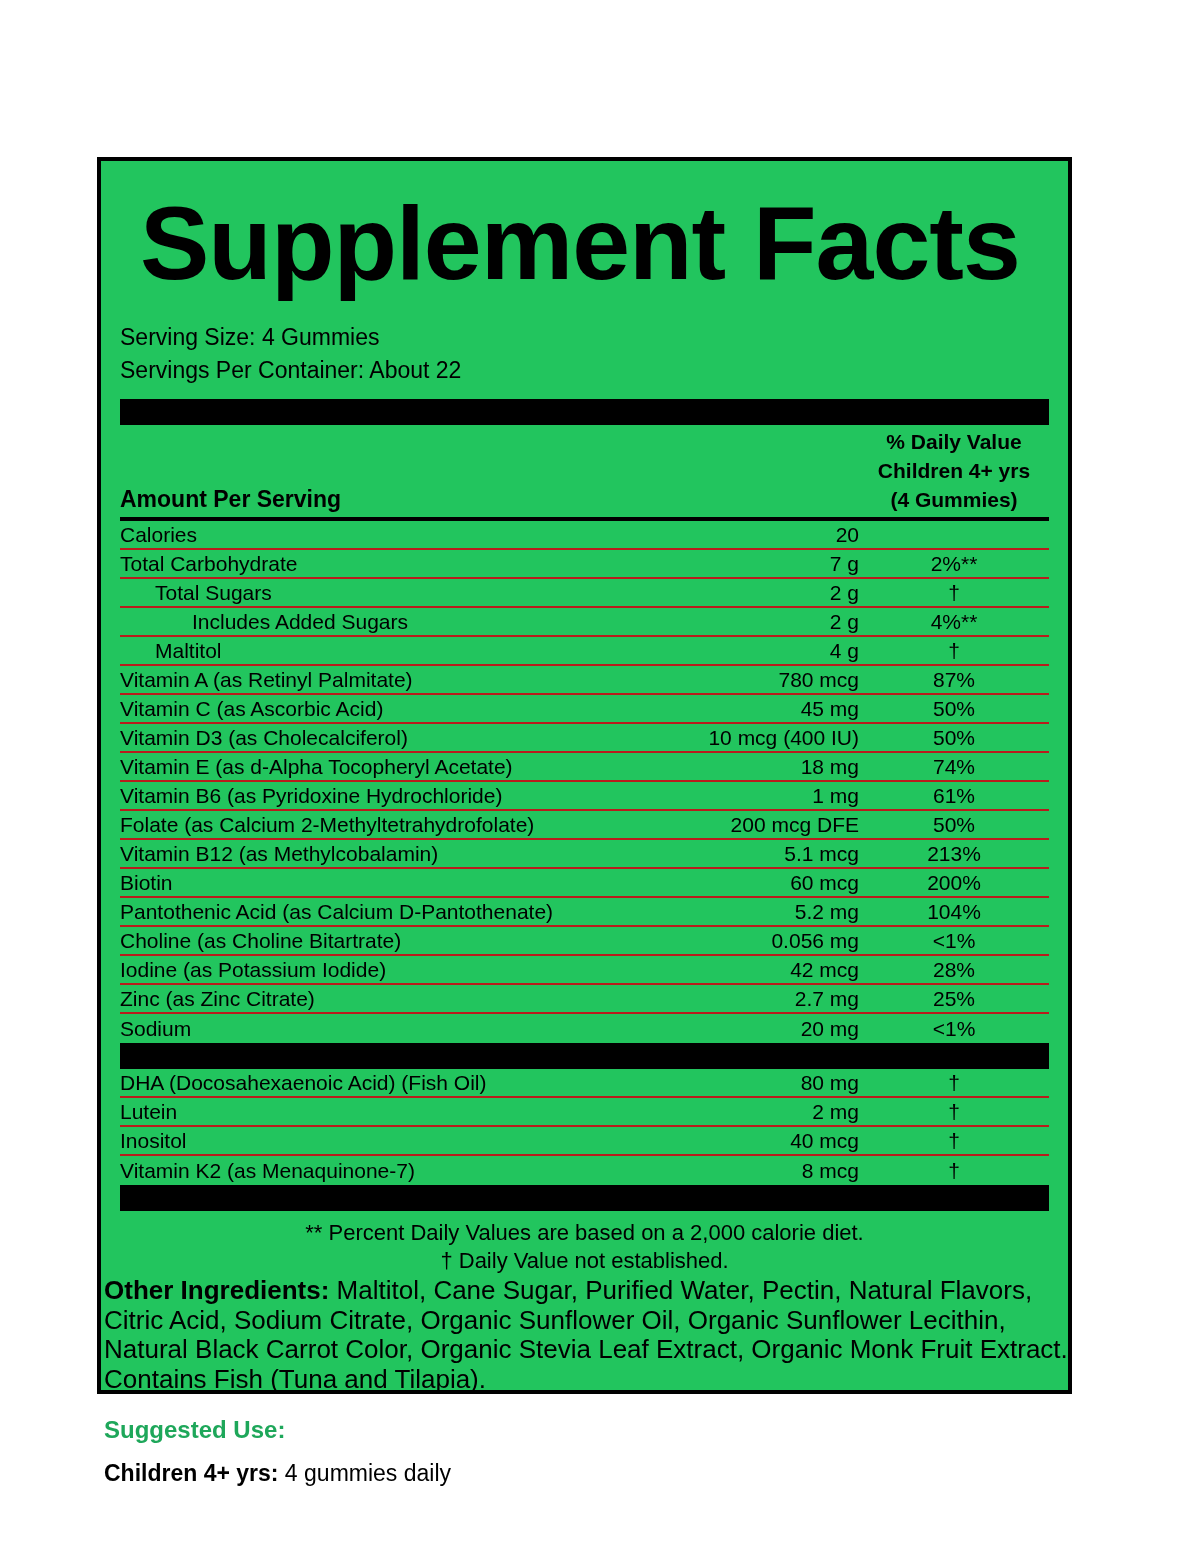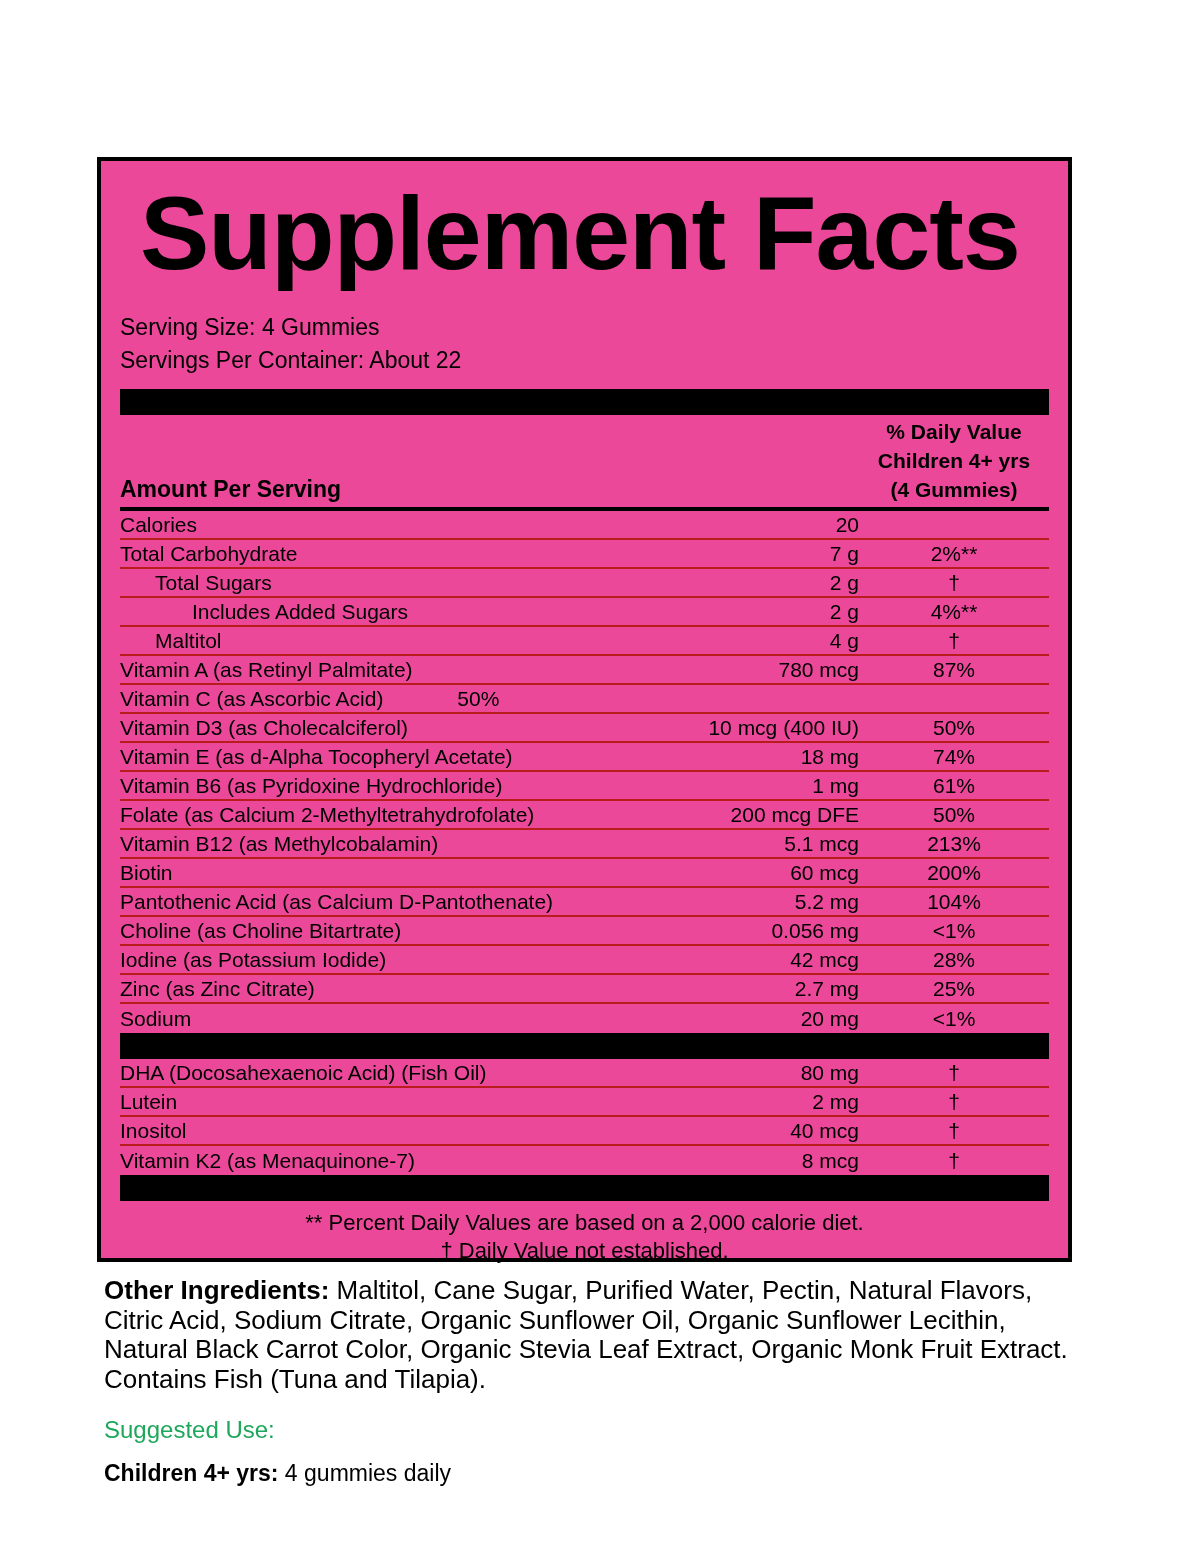--- a/index.html
+++ b/index.html
@@ -3,22 +3,22 @@
 <meta charset="utf-8">
 <style>
   html, body { margin:0; padding:0; }
   body {
     width:1200px; height:1552px; background:#ffffff; color:#000000;
     font-family:"Liberation Sans", sans-serif; position:relative; overflow:hidden;
   }
 
   .panel {
     position:absolute; left:97px; top:157px;
-    width:975px; height:1105px; box-sizing:border-box;
-    border:4px solid #000; padding:0 19px; background:#ec4899;
+    width:975px; height:1237px; box-sizing:border-box;
+    border:4px solid #000; padding:10px 19px; background:#22c55e;
   }
 
   .title {
     font-size:104px; font-weight:bold; letter-spacing:-1px;
     margin:20px 0 0 20px; line-height:1.0; white-space:nowrap;
   }
 
   .serving-block { margin-top:26px; }
   .serving-line { font-size:23px; line-height:33px; }
 
@@ -43,21 +43,21 @@
   .ind2   { padding-left:72px; }
   .amount { flex:1; text-align:right; white-space:nowrap; }
   .dv     { flex:0 0 190px; text-align:center; white-space:nowrap; }
 
   .footnotes { padding-top:8px;text-align:center; }
   .footnote  { font-size:22px; line-height:28px; }
 
   .below { position:absolute; left:104px; top:1276px; width:985px; }
   .other-p { font-size:26px; line-height:29.5px; margin:0; }
   .b { font-weight:bold; }
-  .suggested-heading { font-weight:normal; font-size:24px; margin-top:22px; }
+  .suggested-heading { font-weight:bold; font-size:24px; margin-top:22px; }
   .dose-line { font-size:23px; margin-top:16px; }
 </style>
 </head>
 <body>
 
 <div class="panel">
   <div class="title">Supplement Facts</div>
 
   <div class="serving-block">
     <div class="serving-line">Serving Size: 4 Gummies</div>
@@ -101,20 +101,21 @@
         <div class="amount">4 g</div>
         <div class="dv">†</div>
       </div>
       <div class="row">
         <div class="name ind0">Vitamin A (as Retinyl Palmitate)</div>
         <div class="amount">780 mcg</div>
         <div class="dv">87%</div>
       </div>
       <div class="row">
         <div class="name ind0">Vitamin C (as Ascorbic Acid)</div>
+        <div class="amount">45 mg</div>
         <div class="dv">50%</div>
       </div>
       <div class="row">
         <div class="name ind0">Vitamin D3 (as Cholecalciferol)</div>
         <div class="amount">10 mcg (400 IU)</div>
         <div class="dv">50%</div>
       </div>
       <div class="row">
         <div class="name ind0">Vitamin E (as d-Alpha Tocopheryl Acetate)</div>
         <div class="amount">18 mg</div>

